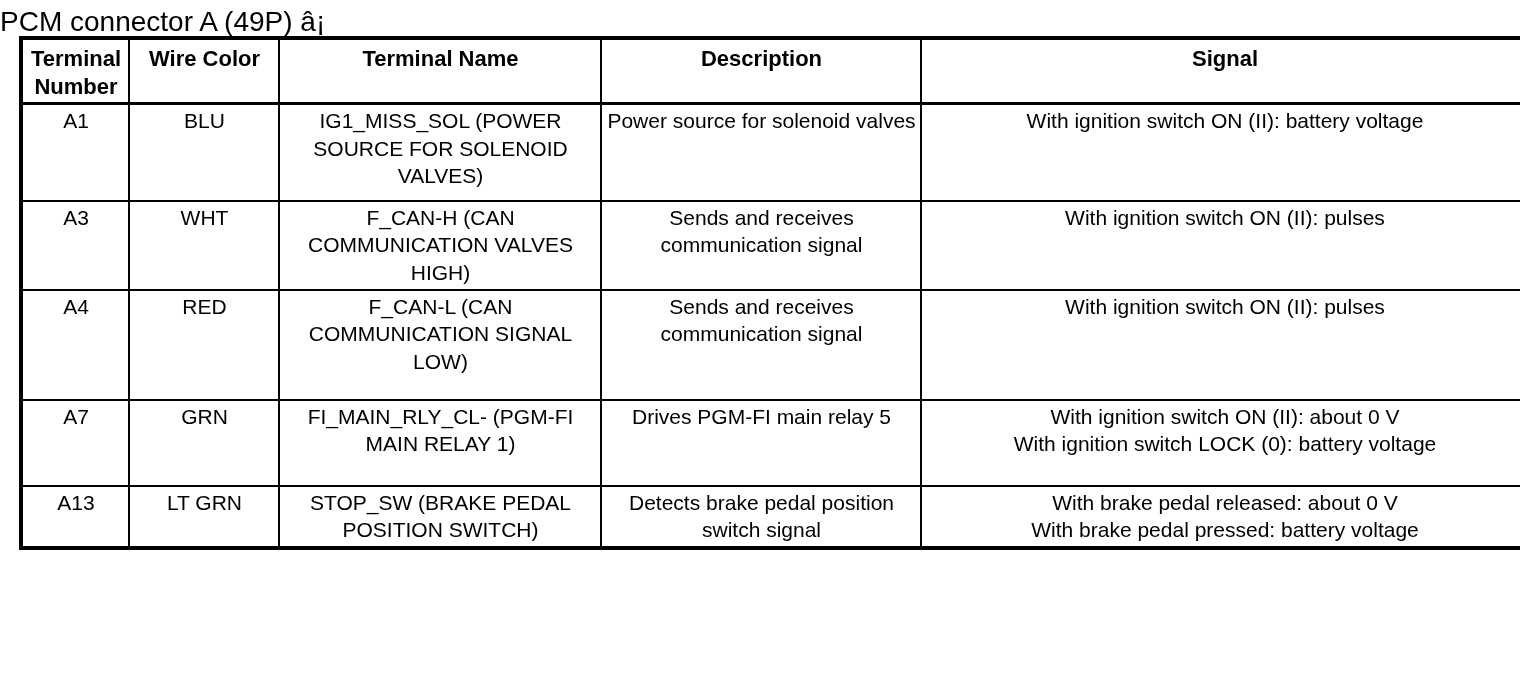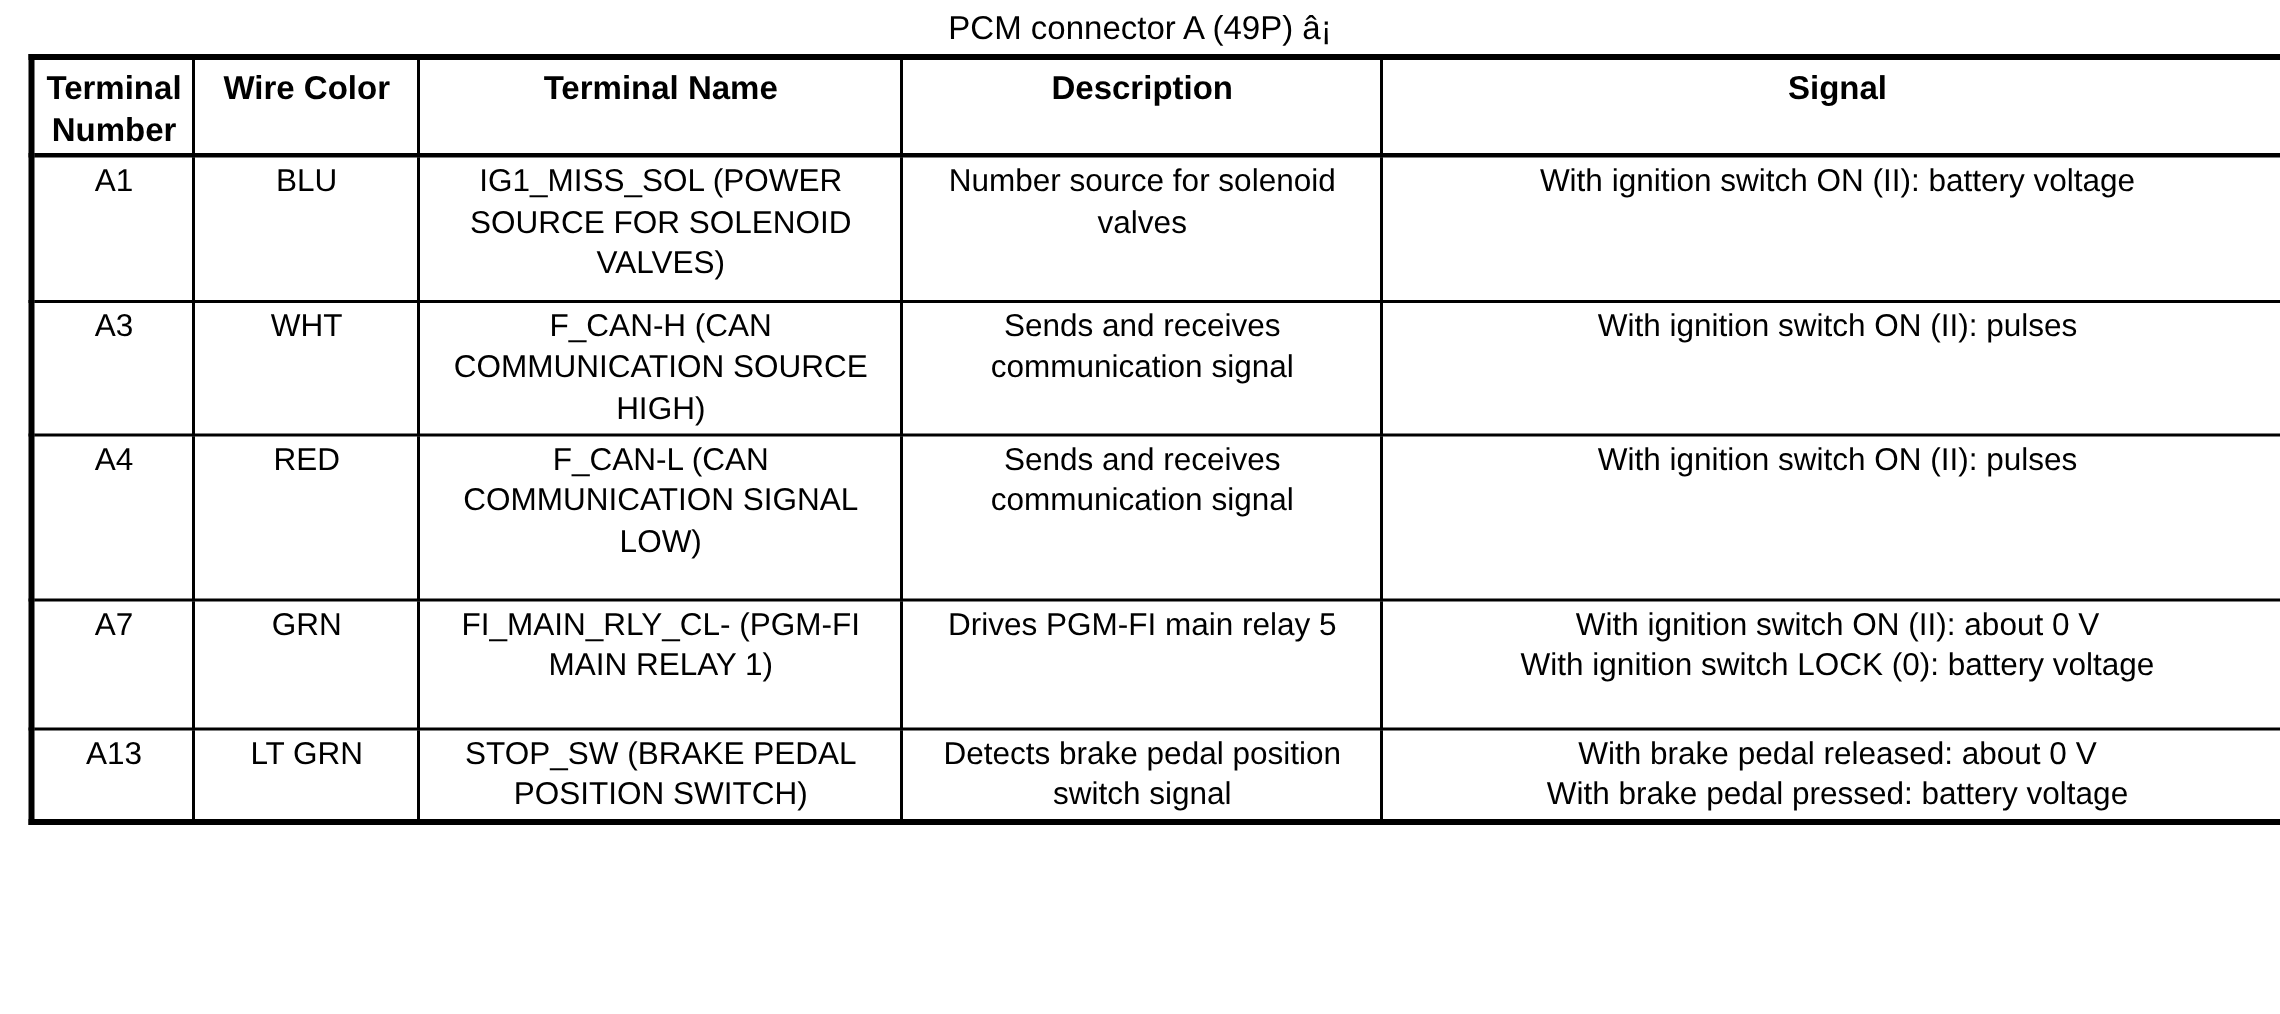--- a/index.html
+++ b/index.html
@@ -5,22 +5,21 @@
   * { margin: 0; padding: 0; box-sizing: border-box; }
   html, body {
     width: 1520px; height: 676px;
     background: #ffffff;
     color: #000000;
     font-family: "Liberation Sans", "DejaVu Sans", sans-serif;
     overflow: hidden;
   }
   .page-title {
     width: 1520px;
-    text-align: center;
-    font-size: 22px;
+    font-size: 28px;
     padding-top: 6px;
     height: 36px;
   }
   table.pinout {
     border-collapse: collapse;
     table-layout: fixed;
     width: 1508px;
     margin-left: 19px;
     border: 4px solid #000;
   }
@@ -75,27 +74,27 @@
       <th>Terminal Name</th>
       <th>Description</th>
       <th>Signal</th>
     </tr>
   </thead>
   <tbody>
     <tr class="r-a1">
       <td>A1</td>
       <td>BLU</td>
       <td>IG1_MISS_SOL (POWER SOURCE FOR SOLENOID VALVES)</td>
-      <td>Number source for solenoid valves</td>
+      <td>Power source for solenoid valves</td>
       <td>With ignition switch ON (II): battery voltage</td>
     </tr>
     <tr class="r-a3">
       <td>A3</td>
       <td>WHT</td>
-      <td>F_CAN-H (CAN COMMUNICATION SOURCE HIGH)</td>
+      <td>F_CAN-H (CAN COMMUNICATION VALVES HIGH)</td>
       <td>Sends and receives communication signal</td>
       <td>With ignition switch ON (II): pulses</td>
     </tr>
     <tr class="r-a4">
       <td>A4</td>
       <td>RED</td>
       <td>F_CAN-L (CAN COMMUNICATION SIGNAL LOW)</td>
       <td>Sends and receives communication signal</td>
       <td>With ignition switch ON (II): pulses</td>
     </tr>

